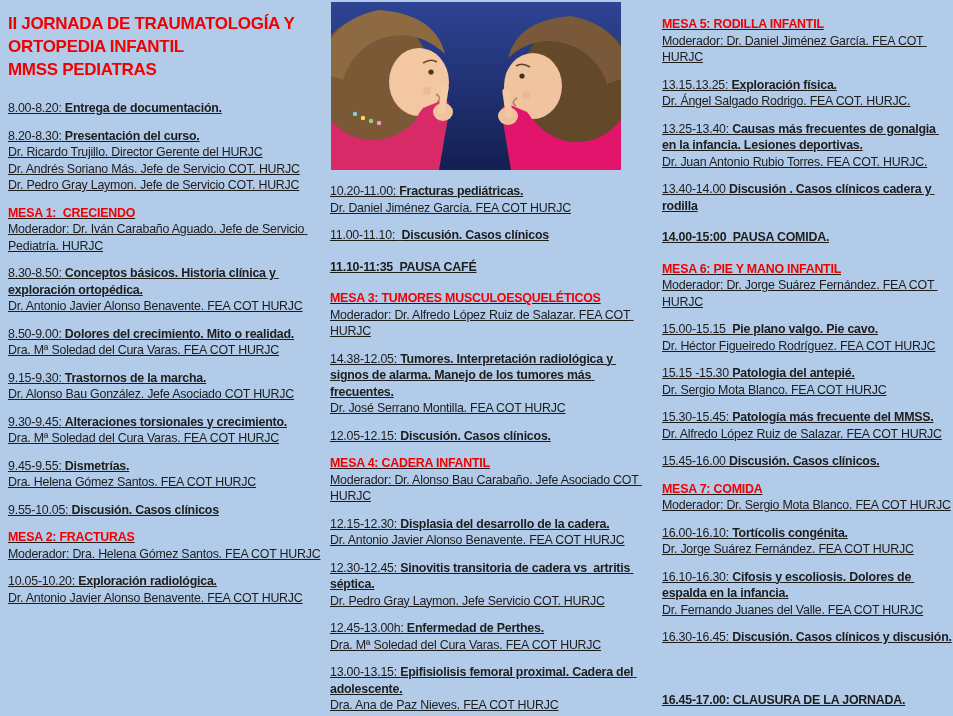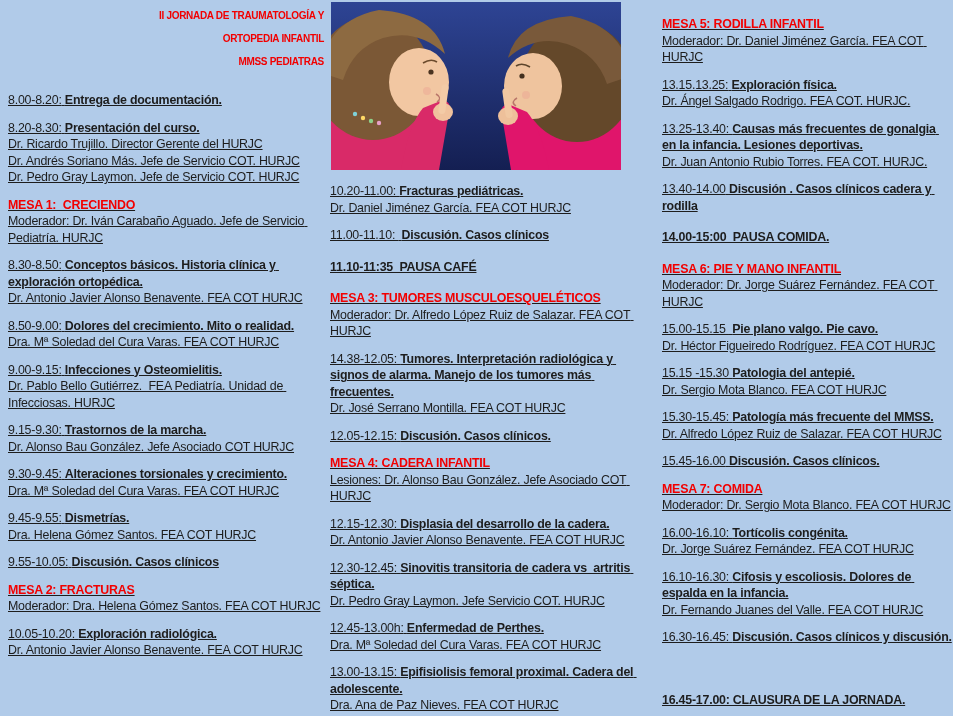--- a/index.html
+++ b/index.html
@@ -10,22 +10,22 @@
     position:relative;width:953px;height:716px;background:var(--bg);
     font-family:"Liberation Sans",sans-serif;color:var(--ink);
     font-size:12.4px;line-height:16.5px;letter-spacing:-0.22px;
     overflow:hidden;
   }
   .col{position:absolute;top:0;}
   .col-1{left:8px;width:316px;}
   .col-2{left:330px;width:318px;}
   .col-3{left:662px;width:290px;padding-top:16px;box-sizing:border-box;}
   .doc-title{
-    margin:4px 0 19px;text-align:right;color:var(--accent);
-    font-weight:bold;font-size:10px;line-height:23px;letter-spacing:-0.3px;
+    margin:12px 0 19px;text-align:left;color:var(--accent);
+    font-weight:bold;font-size:17px;line-height:23px;letter-spacing:-0.3px;
   }
   .photo{width:290px;height:168px;margin:2px 0 13px 1px;display:block;}
   .photo svg{display:block;}
   .block{margin:0 0 11px;white-space:pre-wrap;text-decoration:underline;}
   .mesa-label{color:var(--accent);font-weight:bold;display:block;}
   .speaker{display:block;font-weight:normal;}
   .time{font-weight:normal;}
   .stitle{font-weight:bold;}
   .pause{font-weight:bold;margin:15px 0;}
   .extra-gap{margin-top:46px;}
@@ -39,21 +39,20 @@
     <div class="doc-title">
       <div>II JORNADA DE TRAUMATOLOGÍA Y</div>
       <div>ORTOPEDIA INFANTIL</div>
       <div>MMSS PEDIATRAS</div>
     </div>
   <div class="block session"><span class="time">8.00-8.20:</span> <span class="stitle">Entrega de documentación.</span></div>
       <div class="block session"><span class="time">8.20-8.30:</span> <span class="stitle">Presentación del curso.</span><span class="speaker">Dr. Ricardo Trujillo. Director Gerente del HURJC</span><span class="speaker">Dr. Andrés Soriano Más. Jefe de Servicio COT. HURJC</span><span class="speaker">Dr. Pedro Gray Laymon. Jefe de Servicio COT. HURJC</span></div>
       <div class="block mesa"><span class="mesa-label">MESA 1:  CRECIENDO</span><span class="speaker">Moderador: Dr. Iván Carabaño Aguado. Jefe de Servicio Pediatría. HURJC</span></div>
       <div class="block session"><span class="time">8.30-8.50:</span> <span class="stitle">Conceptos básicos. Historia clínica y exploración ortopédica.</span><span class="speaker">Dr. Antonio Javier Alonso Benavente. FEA COT HURJC</span></div>
       <div class="block session"><span class="time">8.50-9.00:</span> <span class="stitle">Dolores del crecimiento. Mito o realidad.</span><span class="speaker">Dra. Mª Soledad del Cura Varas. FEA COT HURJC</span></div>
-      <div class="block session"><span class="time">9.00-9.15:</span> <span class="stitle">Infecciones y Osteomielitis.</span><span class="speaker">Dr. Pablo Bello Gutiérrez.  FEA Pediatría. Unidad de Infecciosas. HURJC</span></div>
       <div class="block session"><span class="time">9.15-9.30:</span> <span class="stitle">Trastornos de la marcha.</span><span class="speaker">Dr. Alonso Bau González. Jefe Asociado COT HURJC</span></div>
       <div class="block session"><span class="time">9.30-9.45:</span> <span class="stitle">Alteraciones torsionales y crecimiento.</span><span class="speaker">Dra. Mª Soledad del Cura Varas. FEA COT HURJC</span></div>
       <div class="block session"><span class="time">9.45-9.55:</span> <span class="stitle">Dismetrías.</span><span class="speaker">Dra. Helena Gómez Santos. FEA COT HURJC</span></div>
       <div class="block session"><span class="time">9.55-10.05:</span> <span class="stitle">Discusión. Casos clínicos</span></div>
       <div class="block mesa"><span class="mesa-label">MESA 2: FRACTURAS</span><span class="speaker">Moderador: Dra. Helena Gómez Santos. FEA COT HURJC</span></div>
       <div class="block session"><span class="time">10.05-10.20:</span> <span class="stitle">Exploración radiológica.</span><span class="speaker">Dr. Antonio Javier Alonso Benavente. FEA COT HURJC</span></div>
     </div>
 
   <div class="col col-2">
     <div class="photo" role="img" aria-label="Dos niñas cara a cara con el dedo en los labios sobre fondo azul oscuro">
@@ -98,21 +97,21 @@
           <rect x="110" y="86" width="7" height="30" rx="3.5" fill="#f1c8a2" transform="rotate(8 113 101)"></rect>
         </g>
       </svg>
     </div>
   <div class="block session"><span class="time">10.20-11.00:</span> <span class="stitle">Fracturas pediátricas.</span><span class="speaker">Dr. Daniel Jiménez García. FEA COT HURJC</span></div>
       <div class="block session"><span class="time">11.00-11.10: </span> <span class="stitle">Discusión. Casos clínicos</span></div>
       <div class="block pause">11.10-11:35  PAUSA CAFÉ</div>
       <div class="block mesa"><span class="mesa-label">MESA 3: TUMORES MUSCULOESQUELÉTICOS</span><span class="speaker">Moderador: Dr. Alfredo López Ruiz de Salazar. FEA COT HURJC</span></div>
       <div class="block session"><span class="time">14.38-12.05:</span> <span class="stitle">Tumores. Interpretación radiológica y signos de alarma. Manejo de los tumores más frecuentes.</span><span class="speaker">Dr. José Serrano Montilla. FEA COT HURJC</span></div>
       <div class="block session"><span class="time">12.05-12.15:</span> <span class="stitle">Discusión. Casos clínicos.</span></div>
-      <div class="block mesa"><span class="mesa-label">MESA 4: CADERA INFANTIL</span><span class="speaker">Lesiones: Dr. Alonso Bau González. Jefe Asociado COT HURJC</span></div>
+      <div class="block mesa"><span class="mesa-label">MESA 4: CADERA INFANTIL</span><span class="speaker">Moderador: Dr. Alonso Bau Carabaño. Jefe Asociado COT HURJC</span></div>
       <div class="block session"><span class="time">12.15-12.30:</span> <span class="stitle">Displasia del desarrollo de la cadera.</span><span class="speaker">Dr. Antonio Javier Alonso Benavente. FEA COT HURJC</span></div>
       <div class="block session"><span class="time">12.30-12.45:</span> <span class="stitle">Sinovitis transitoria de cadera vs  artritis séptica.</span><span class="speaker">Dr. Pedro Gray Laymon. Jefe Servicio COT. HURJC</span></div>
       <div class="block session"><span class="time">12.45-13.00h:</span> <span class="stitle">Enfermedad de Perthes.</span><span class="speaker">Dra. Mª Soledad del Cura Varas. FEA COT HURJC</span></div>
       <div class="block session"><span class="time">13.00-13.15:</span> <span class="stitle">Epifisiolisis femoral proximal. Cadera del adolescente.</span><span class="speaker">Dra. Ana de Paz Nieves. FEA COT HURJC</span></div>
     </div>
 
   <div class="col col-3">
       <div class="block mesa"><span class="mesa-label">MESA 5: RODILLA INFANTIL</span><span class="speaker">Moderador: Dr. Daniel Jiménez García. FEA COT HURJC</span></div>
       <div class="block session"><span class="time">13.15.13.25:</span> <span class="stitle">Exploración física.</span><span class="speaker">Dr. Ángel Salgado Rodrigo. FEA COT. HURJC.</span></div>
       <div class="block session"><span class="time">13.25-13.40:</span> <span class="stitle">Causas más frecuentes de gonalgia en la infancia. Lesiones deportivas.</span><span class="speaker">Dr. Juan Antonio Rubio Torres. FEA COT. HURJC.</span></div>

